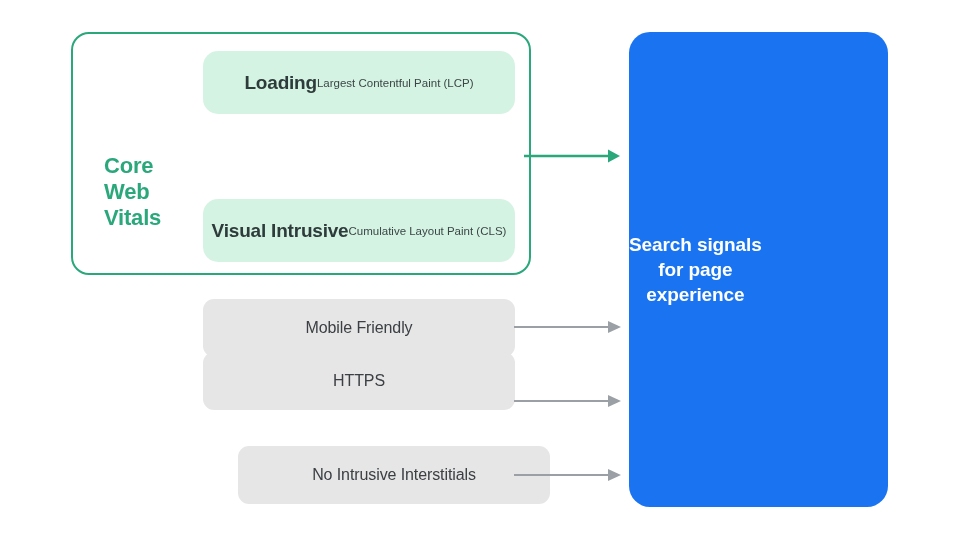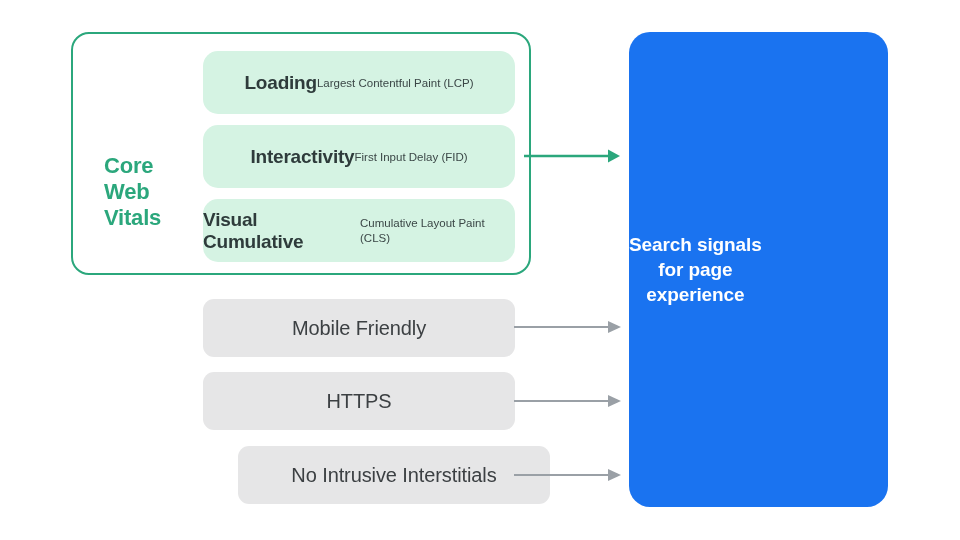--- a/index.html
+++ b/index.html
@@ -83,25 +83,25 @@
     left: 203px;
     width: 312px;
     height: 58px;
     background: #E6E6E7;
     border-radius: 11px;
     display: flex;
     align-items: center;
     justify-content: center;
   }
   #gray-card-0 { top: 299px; }
-  #gray-card-1 { top: 372px; justify-content: center; }
+  #gray-card-1 { top: 352px; justify-content: center; }
   #gray-card-2 { top: 446px; margin-left: 35px; }
 
   .gray-label {
-    font-size: 20px;
+    font-size: 16px;
     font-weight: normal;
     color: #3C4043;
     letter-spacing: -0.1px;
   }
 
   
   #blue-panel {
     position: absolute;
     left: 629px;
     top: 32px;
@@ -142,27 +142,23 @@
 
   <div id="cwv-label" style="white-space: pre-line;">Core
 Web
 Vitals</div>
 
   <div class="metric-card" id="metric-card-0">
     <div class="metric-title">Loading</div>
     <div class="metric-sub">Largest Contentful Paint (LCP)</div>
   </div>
 
-  <div class="metric-card" id="metric-card-1">
-    <div class="metric-title">Interactivity</div>
-    <div class="metric-sub">First Input Delay (FID)</div>
-  </div>
 
   <div class="metric-card" id="metric-card-2">
-    <div class="metric-title">Visual Cumulative</div>
+    <div class="metric-title">Visual Intrusive</div>
     <div class="metric-sub">Cumulative Layout Paint (CLS)</div>
   </div>
 
   <div class="gray-card" id="gray-card-0">
     <div class="gray-label">Mobile Friendly</div>
   </div>
 
   <div class="gray-card" id="gray-card-1">
     <div class="gray-label">HTTPS</div>
   </div>

